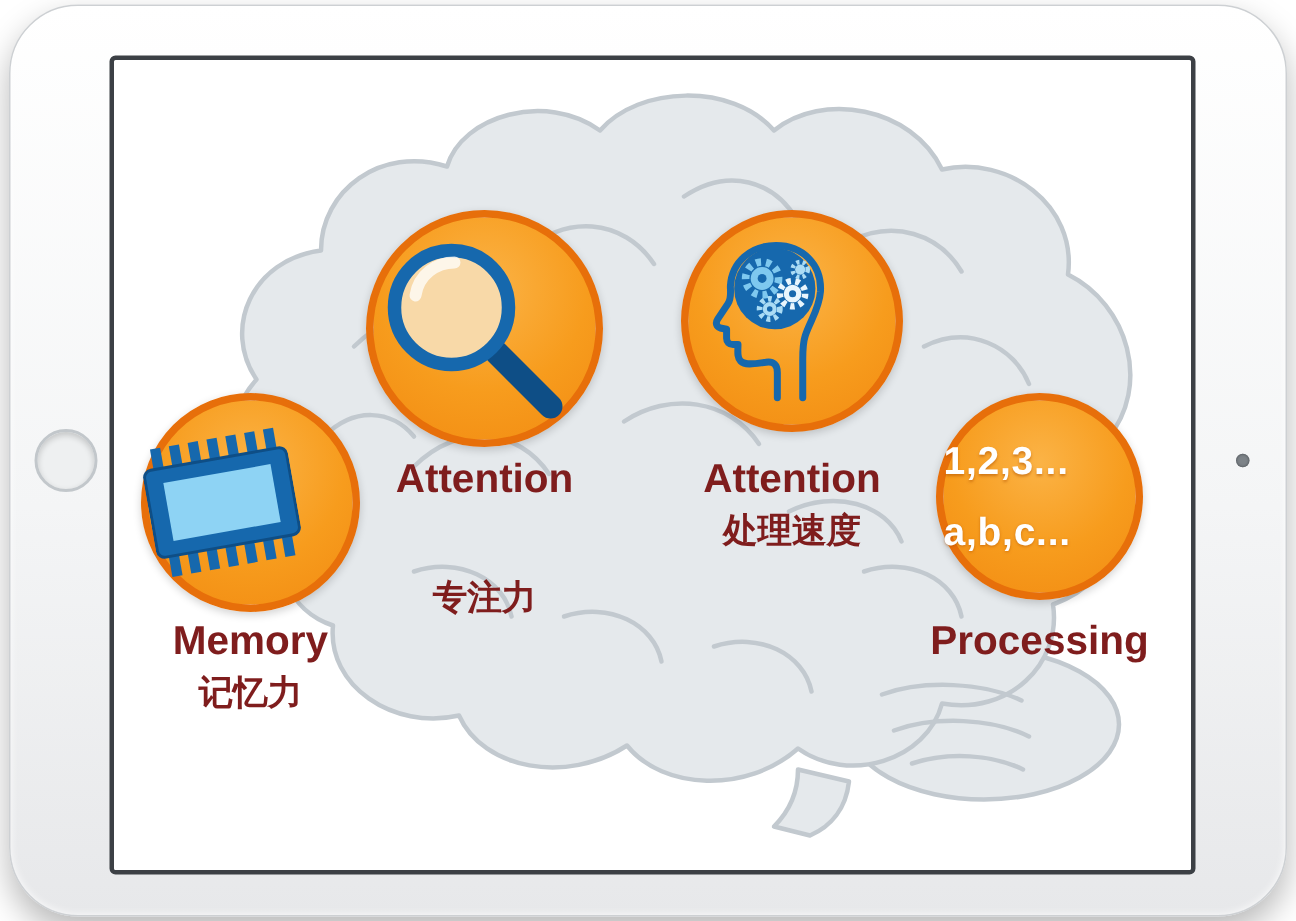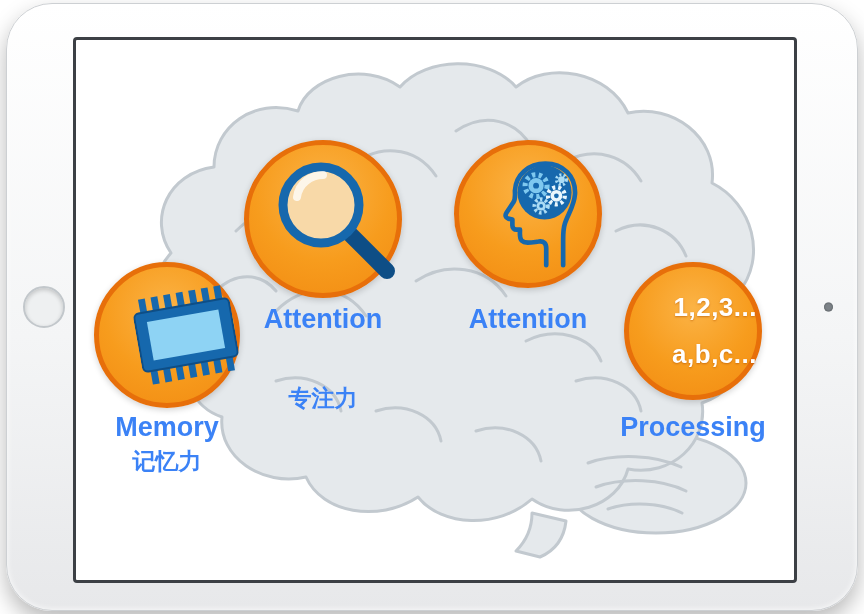--- a/index.html
+++ b/index.html
@@ -35,35 +35,35 @@
   }
   .brain{
     position:absolute;left:20px;top:10px;width:680px;height:512px;
   }
   
   .skill-circle{
     position:absolute;border-radius:50%;box-sizing:border-box;
     background:radial-gradient(circle at 50% 32%, #fbb346 0%, #f79c1d 55%, #f28b12 100%);
     border:5px solid #e76f0a;
     box-shadow:0 2px 6px rgba(0,0,0,.18);
-    display:flex;align-items:flex-end;justify-content:center;
+    display:flex;align-items:flex-start;justify-content:center;
     flex-direction:column;z-index:2;gap:16px;
   }
   #circle-memory    {left:18px; top:222px;width:146px;height:146px;}
   #circle-attention {left:168px;top:100px;width:158px;height:158px;}
   #circle-processing{left:378px;top:100px;width:148px;height:148px;}
   #circle-sequencing{left:548px;top:222px;width:138px;height:138px;}
   .chip-rot{transform:rotate(-10deg);}
   .seq-line{
     color:#ffffff;font-weight:800;font-size:26px;line-height:1.18;
     text-shadow:0 1px 2px rgba(175,80,0,.55);letter-spacing:.5px;
   }
   
   .skill-label{
-    position:absolute;text-align:center;color:#3b82f6;font-weight:bold;z-index:3;
+    position:absolute;text-align:center;color:#7f1d1d;font-weight:bold;z-index:3;
   }
   .label-en{font-size:27px;}
   .label-zh{font-size:23px;}
   #label-memory-en    {left:11px; top:372px;width:160px;text-align:center;}
   #label-memory-zh    {left:11px; top:406px;width:160px;}
   #label-attention-en {left:147px;top:264px;width:200px;}
   #label-attention-zh {left:147px;top:298px;width:200px;margin-top:45px;}
   #label-processing-en{left:352px;top:264px;width:200px;}
   #label-processing-zh{left:352px;top:298px;width:200px;}
   #label-sequencing-en{left:517px;top:372px;width:200px;}
@@ -188,16 +188,17 @@
     <div class="skill-circle" id="circle-sequencing">
       <div class="seq-line">1,2,3...</div>
       <div class="seq-line">a,b,c...</div>
     </div>
 
     <div class="skill-label label-en" id="label-memory-en">Memory</div>
     <div class="skill-label label-zh" id="label-memory-zh">记忆力</div>
     <div class="skill-label label-en" id="label-attention-en">Attention</div>
     <div class="skill-label label-zh" id="label-attention-zh">专注力</div>
     <div class="skill-label label-en" id="label-processing-en">Attention</div>
+    <div class="skill-label label-zh" id="label-processing-zh">处理速度</div>
     <div class="skill-label label-en" id="label-sequencing-en">Processing</div>
 
   </div>
 </div>
 
 </body></html>

